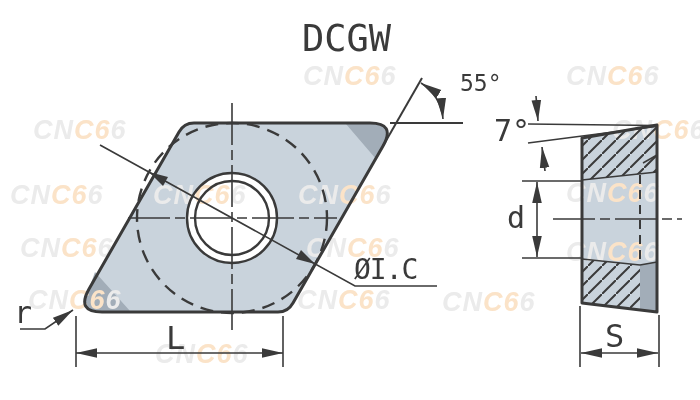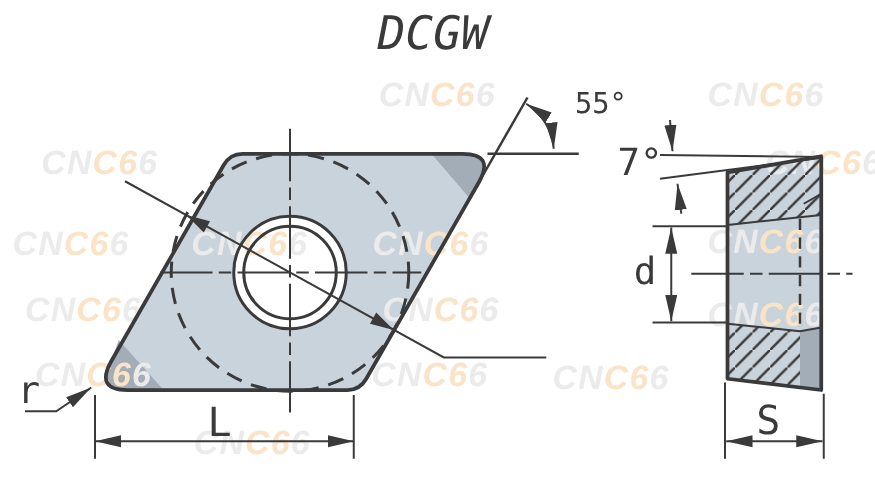--- a/index.html
+++ b/index.html
@@ -129,20 +129,21 @@
       <path class="thin" d="M522,181 H581"></path>
       <path class="thin" d="M522,258 H581"></path>
       <path class="thin" d="M537,182 V257" marker-start="url(#ah)" marker-end="url(#ah)"></path>
 
       <path class="thin" d="M580,306 V367"></path>
       <path class="thin" d="M659,315 V367"></path>
       <path class="thin" d="M581,353 H658" marker-start="url(#ah)" marker-end="url(#ah)"></path>
     </g>
   </svg>
 
-  <div class="label t-title" style="left:302px;top:8px;font-style:italic;">DCGW</div>
+  <div class="label t-title" style="left:302px;top:20px;">DCGW</div>
   <div class="label t-55" style="left:460px;top:72px;">55°</div>
   <div class="label t-7" style="left:494px;top:116px;">7°</div>
+  <div class="label t-ic" style="left:354px;top:256px;">ØI.C</div>
   <div class="label t-L" style="left:166px;top:322px;">L</div>
   <div class="label t-S" style="left:605px;top:320px;">S</div>
   <div class="label t-d" style="left:507px;top:203px;">d</div>
   <div class="label t-r" style="left:14px;top:298px;">r</div>
 </div>
 
 </body></html>

